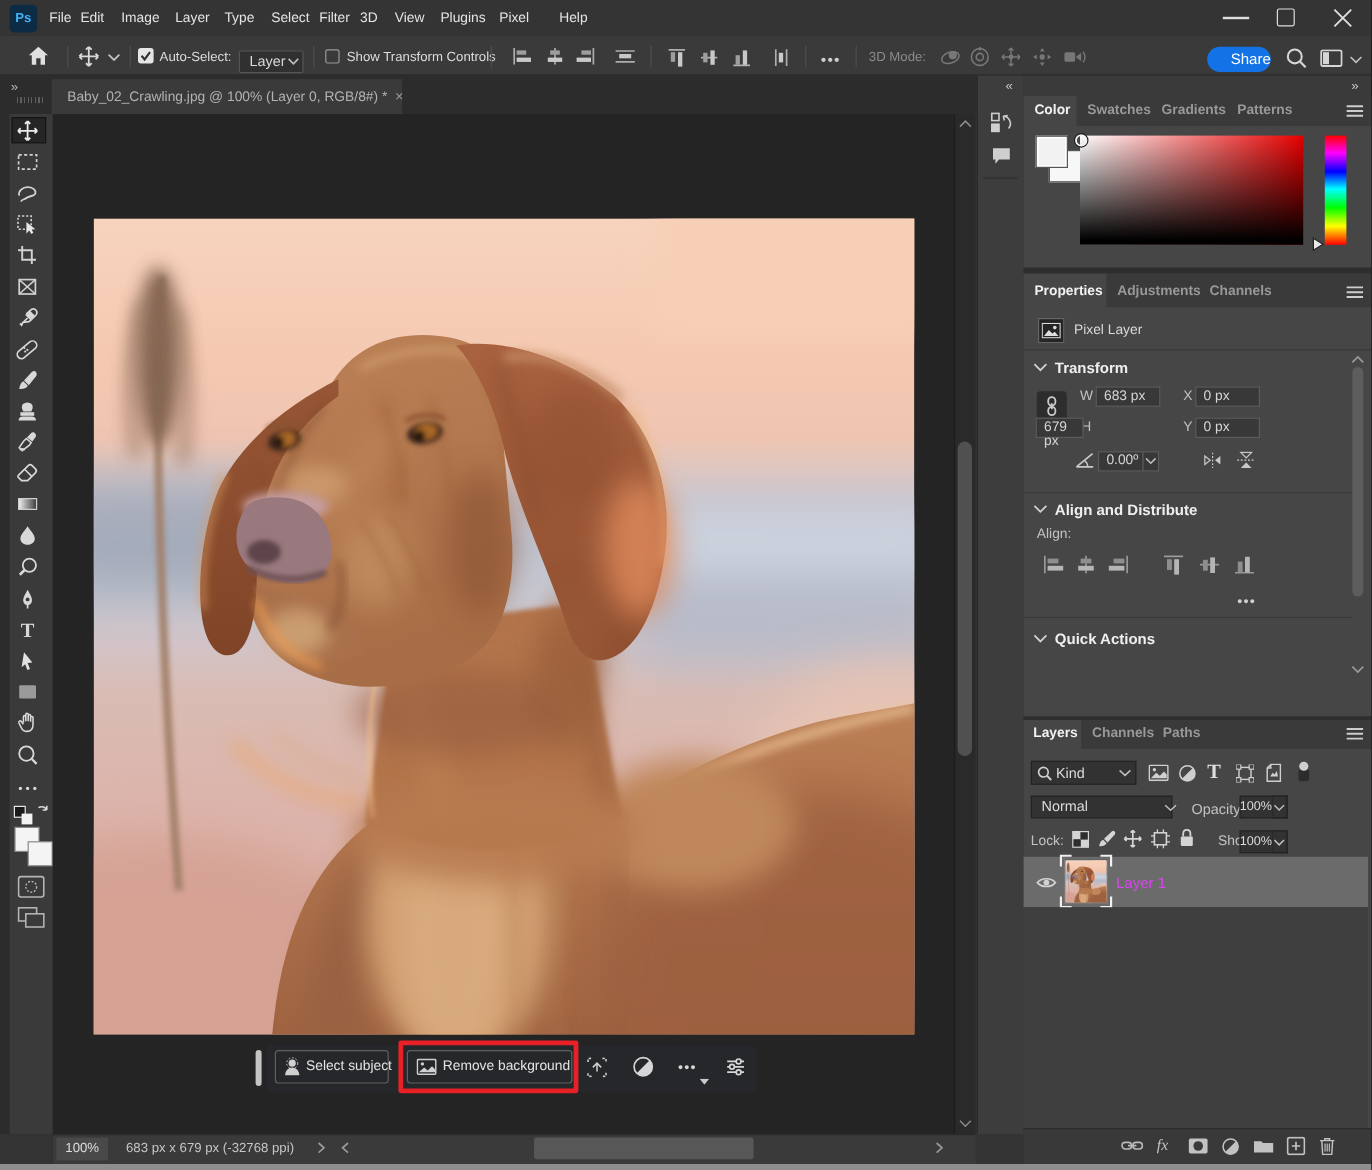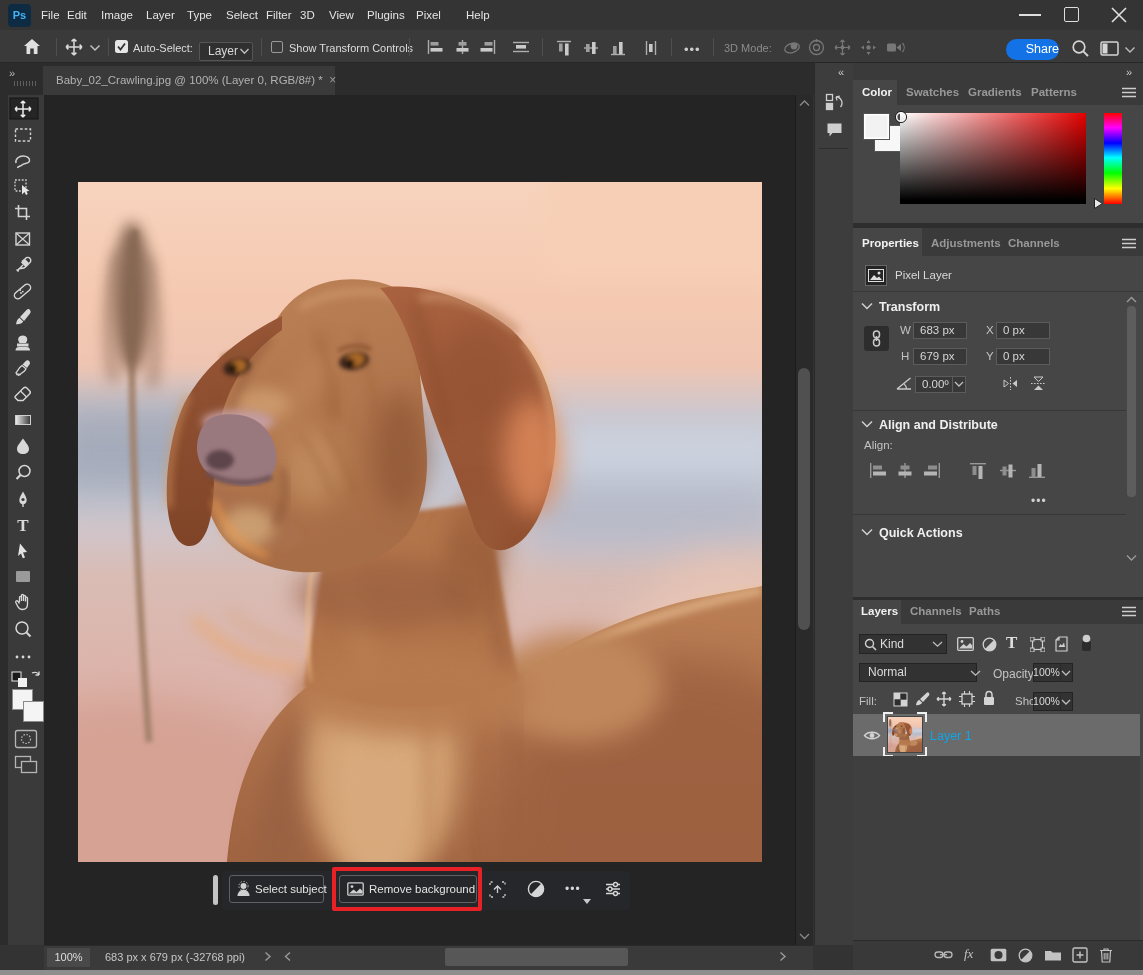--- a/index.html
+++ b/index.html
@@ -509,21 +509,21 @@
         <rect x="3.5" y="1" width="6" height="7" rx="3"></rect>
         <rect x="3.5" y="9" width="6" height="7" rx="3"></rect>
         <path d="M6.5 6 V11"></path>
       </g>
     </svg>
 <div class="lbl" style="left:900px;top:324px">W</div>
 <div class="inbox" style="left:913px;top:322px;width:54px;height:17px;padding:1px 4px 0 6px">683 px</div>
 <div class="lbl" style="left:986px;top:324px">X</div>
 <div class="inbox" style="left:996px;top:322px;width:54px;height:17px;padding:1px 0 0 6px">0 px</div>
 <div class="lbl" style="left:901px;top:350px">H</div>
-<div class="inbox" style="left:913px;top:348px;width:54px;height:17px;padding:1px 0 0 6px">679 px</div>
+<div class="inbox" style="left:863px;top:348px;width:40px;height:17px;padding:1px 0 0 6px">679 px</div>
 <div class="lbl" style="left:986px;top:350px">Y</div>
 <div class="inbox" style="left:996px;top:348px;width:54px;height:17px;padding:1px 0 0 6px">0 px</div>
 <svg class="abs" style="left:896px;top:377px" width="16" height="13">
       <path d="M1 12 L14.5 1 M1 12 H15" stroke="#c9c9c9" stroke-width="1.4" fill="none"></path>
       <path d="M8 7 C9.5 8 10.3 9.5 10.5 12" stroke="#c9c9c9" stroke-width="1.2" fill="none"></path>
     </svg>
 <div class="inbox" style="left:915px;top:376px;width:38px;height:17px;padding:1px 0 0 6px">0.00º</div>
 <div class="inbox" style="left:952px;top:376px;width:14px;height:17px"></div>
 <svg class="abs" style="left:954px;top:381px" width="10" height="7">
       <path d="M1 1 L5 5 L9 1" stroke="#bdbdbd" stroke-width="1.3" fill="none"></path>
@@ -639,21 +639,21 @@
       <path d="M1 1 L5.5 5.2 L10 1" stroke="#bdbdbd" stroke-width="1.3" fill="none"></path>
     </svg>
 <div class="lbl" style="left:993px;top:667px;font-size:12px">Opacity:</div>
 <div class="abs" style="left:1033px;top:663px;width:40px;height:19px;background:#323232;border:1px solid #232323"></div>
 <div class="abs" style="left:1033px;top:665px;width:27px;height:15px;color:#dadada;font-size:10.5px;line-height:15px;text-align:center">100%</div>
 <div class="abs" style="left:1060px;top:663px;width:13px;height:19px;background:#323232;border-top:1px solid #232323;border-bottom:1px solid #232323;border-right:1px solid #232323;border-left:1px solid #2a2a2a"></div>
 <svg class="abs" style="left:1061px;top:670px" width="10" height="7">
       <path d="M1 1 L5 5 L9 1" stroke="#bdbdbd" stroke-width="1.3" fill="none"></path>
     </svg>
 
-<div class="lbl" style="left:859px;top:695px">Fill:</div>
+<div class="lbl" style="left:859px;top:695px">Lock:</div>
 <svg class="abs" style="left:893px;top:692px" width="15" height="15">
       <rect x="1" y="1" width="6.5" height="6.5" fill="#d5d5d5"></rect>
       <rect x="7.5" y="7.5" width="6.5" height="6.5" fill="#d5d5d5"></rect>
       <rect x="7.5" y="1" width="6.5" height="6.5" fill="#2e2e2e"></rect>
       <rect x="1" y="7.5" width="6.5" height="6.5" fill="#2e2e2e"></rect>
       <rect x="1" y="1" width="13" height="13" fill="none" stroke="#d5d5d5"></rect>
     </svg>
 <svg class="abs" style="left:914px;top:691px" width="16" height="16">
       <path d="M14.5 1.5 C15.5 2.5 15.7 3.5 15 4.5 L9 11 L6 8 L12.5 2 C13.2 1.2 13.7 1 14.5 1.5 Z" fill="#d5d5d5"></path>
       <path d="M5.2 8.8 L8.2 11.8 C7 13.6 5 14.4 2 14.2 C2.3 11.8 3.2 9.8 5.2 8.8 Z" fill="#d5d5d5"></path>
@@ -681,21 +681,21 @@
 <svg class="abs" style="left:863px;top:729px" width="18" height="13">
       <path d="M1.5 6.5 C5 2.2 13 2.2 16.5 6.5 C13 10.8 5 10.8 1.5 6.5 Z" fill="none" stroke="#d2d2d2" stroke-width="1.4"></path>
       <circle cx="9" cy="6.5" r="2.4" fill="#d2d2d2"></circle>
     </svg>
 <div class="abs" style="left:887px;top:716px;width:36px;height:37px;background:#fff;border:1px solid #444" id="thumbwrap"><svg width="34" height="35" viewBox="0 0 684 680" preserveAspectRatio="xMidYMid slice">
         <use href="#dogroot"></use>
       </svg></div>
 <svg class="abs" style="left:883px;top:712px" width="44" height="45">
       <path d="M1 10 V1 H10 M34 1 H43 V10 M43 35 V44 H34 M10 44 H1 V35" stroke="#f0f0f0" stroke-width="2" fill="none"></path>
     </svg>
-<div class="abs" style="left:930px;top:729px;color:#0ea5e9;font-size:12.5px">Layer 1</div>
+<div class="abs" style="left:930px;top:729px;color:#d946ef;font-size:12.5px">Layer 1</div>
 <div class="abs" style="left:853px;top:756px;width:287px;height:184px;background:#3f3f3f"></div>
 
 <div class="abs" style="left:853px;top:940px;width:290px;height:30px;background:#393939;border-top:1px solid #2b2b2b"></div>
 <svg class="abs" style="left:934px;top:949px" width="19" height="11">
       <g fill="none" stroke="#b9b9b9" stroke-width="1.3">
         <rect x="1" y="3" width="8" height="5.5" rx="2.7"></rect>
         <rect x="10" y="3" width="8" height="5.5" rx="2.7"></rect>
         <path d="M6 5.7 H13"></path>
       </g>
     </svg>

